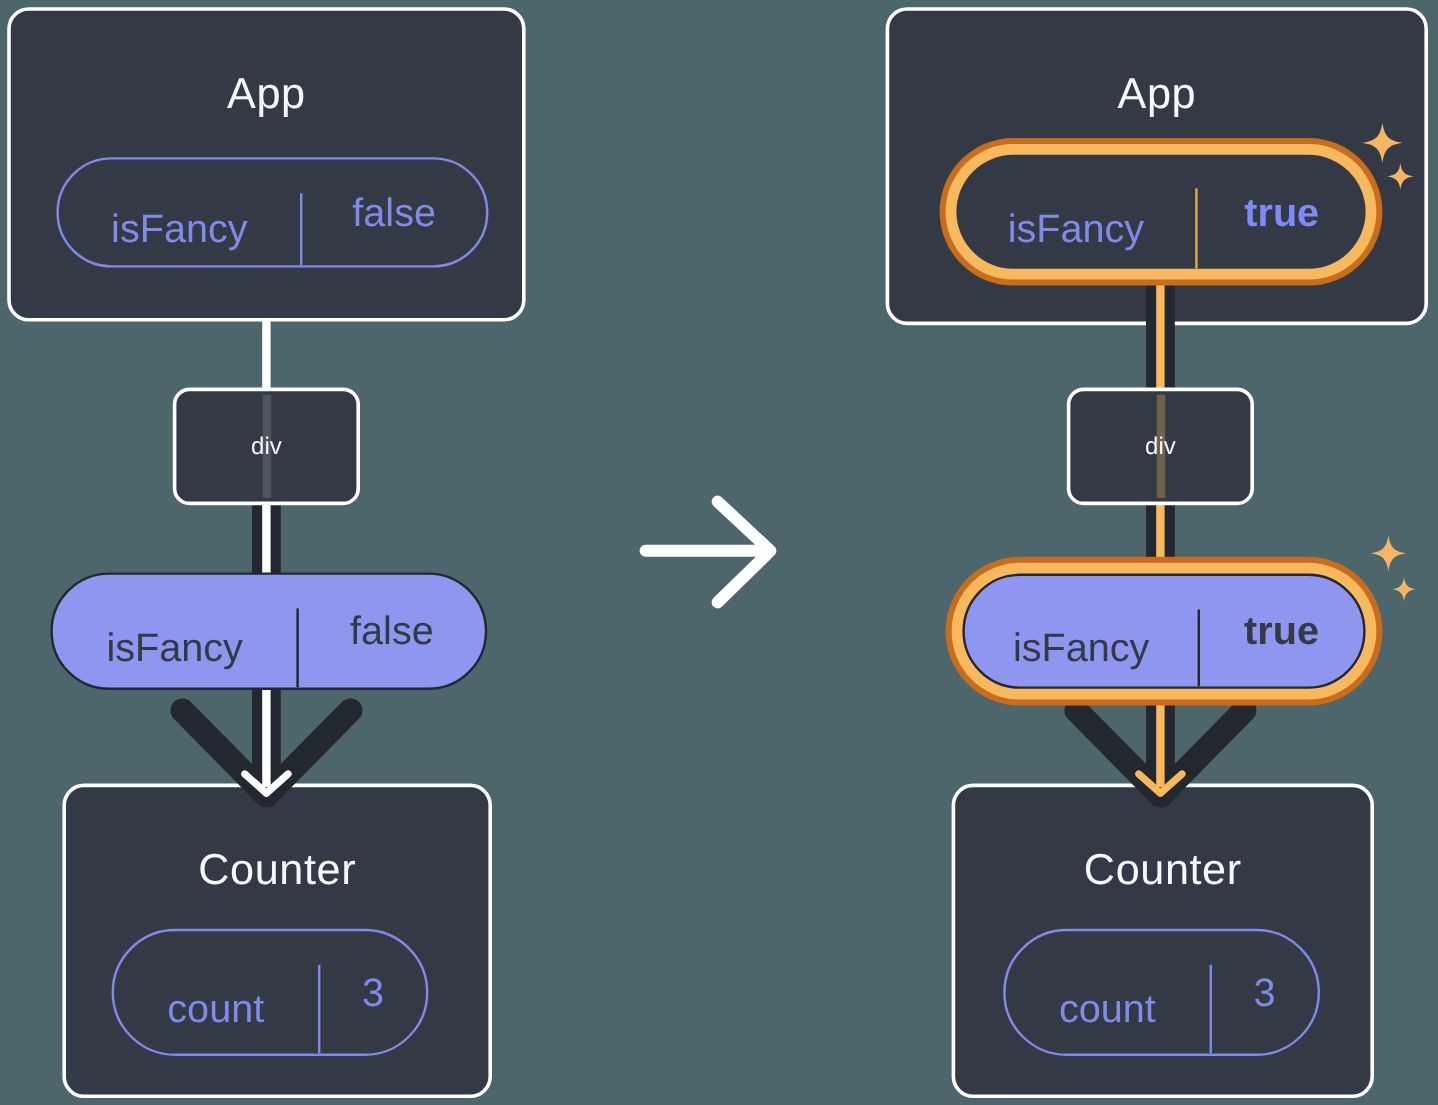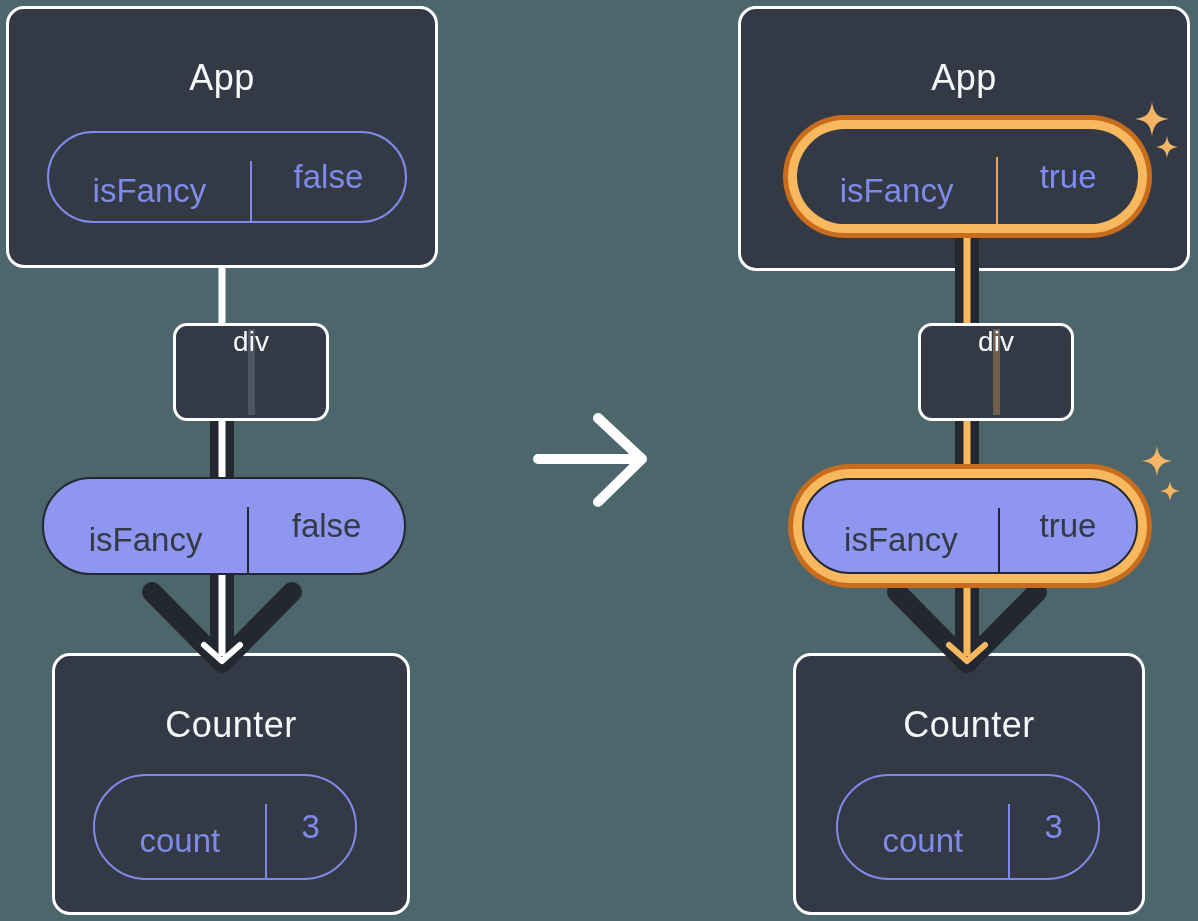--- a/index.html
+++ b/index.html
@@ -33,25 +33,25 @@
     font-weight: 500;
     letter-spacing: 0.5px;
   }
 
   .node {
     position: absolute;
     background: var(--card, #333a46);
     border: 3px solid var(--cardBorder, #ffffff);
     border-radius: 14px;
     display: flex;
+    align-items: center;
     justify-content: center;
     color: var(--textLight, #f6f7f9);
-    font-size: 28px;
+    font-size: 20px;
     font-weight: 500;
-    margin-left: 29px;
   }
   .node .through-line {
     position: absolute;
     left: calc(50% - 3.5px);
     top: 3px; bottom: 3px;
     width: 7px;
   }
   .through-line.white-dim  { background: rgba(255,255,255,0.14); }
   .through-line.orange-dim { background: rgba(248,184,94,0.30); }
 
@@ -98,21 +98,21 @@
     padding: 9px;
   }
   .ring-inner .pill { position: relative; width: 100%; height: 100%; }
 
   .pill.dark-inside {
     background: var(--card, #333a46);
     color: var(--purple, #808ae8);
   }
   .pill.dark-inside .seg-key { border-right: 2.5px solid var(--orangeDivider, #eca64f); }
 
-  .value-bold { font-weight: 400; }
+  .value-bold { font-weight: 700; }
   .pill.dark-inside .value-bold { color: var(--purpleBright, #7e8bf4); }
 
   .sparkle { position: absolute; }
 </style>
 </head>
 <body>
 
 <div class="canvas">
 
   <div class="layer-cards">

